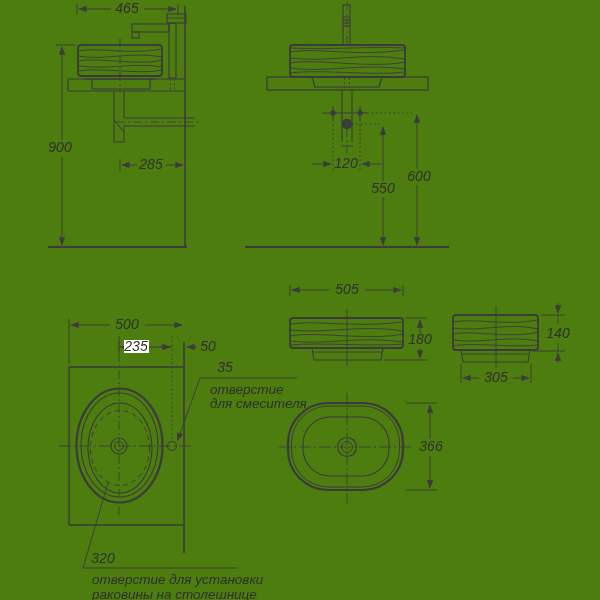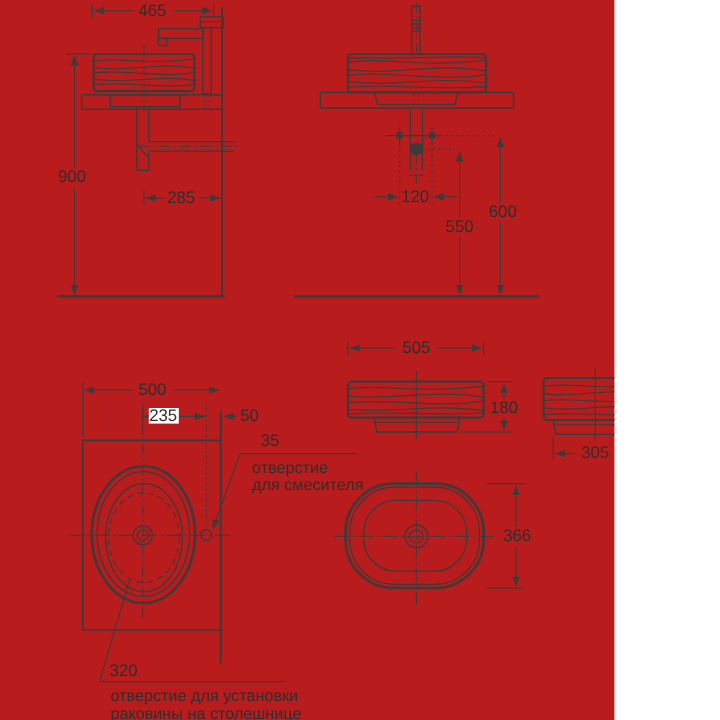--- a/index.html
+++ b/index.html
@@ -1,17 +1,17 @@
 <!DOCTYPE html>
 <html><head>
 <meta charset="utf-8">
 <style>
   html,body{margin:0;padding:0;background:#fff;}
-  #canvas{position:relative;width:512px;height:600px;background:#b91c1c;overflow:hidden;
-          font-family:"Liberation Sans",sans-serif;}
+  #canvas{position:relative;width:600px;height:600px;background:#4d7c0f;overflow:hidden;
+          font-family:"Liberation Sans",sans-serif;font-style:italic;}
   svg{position:absolute;left:0;top:0;}
   svg text{font-family:"Liberation Sans",sans-serif;fill:#2f2f2f;}
   .dim{font-size:14px;}
   .lbl{font-size:13.5px;}
 </style>
 </head>
 <body>
 
 <div id="canvas">
 <svg width="600" height="600" viewBox="0 0 600 600">

